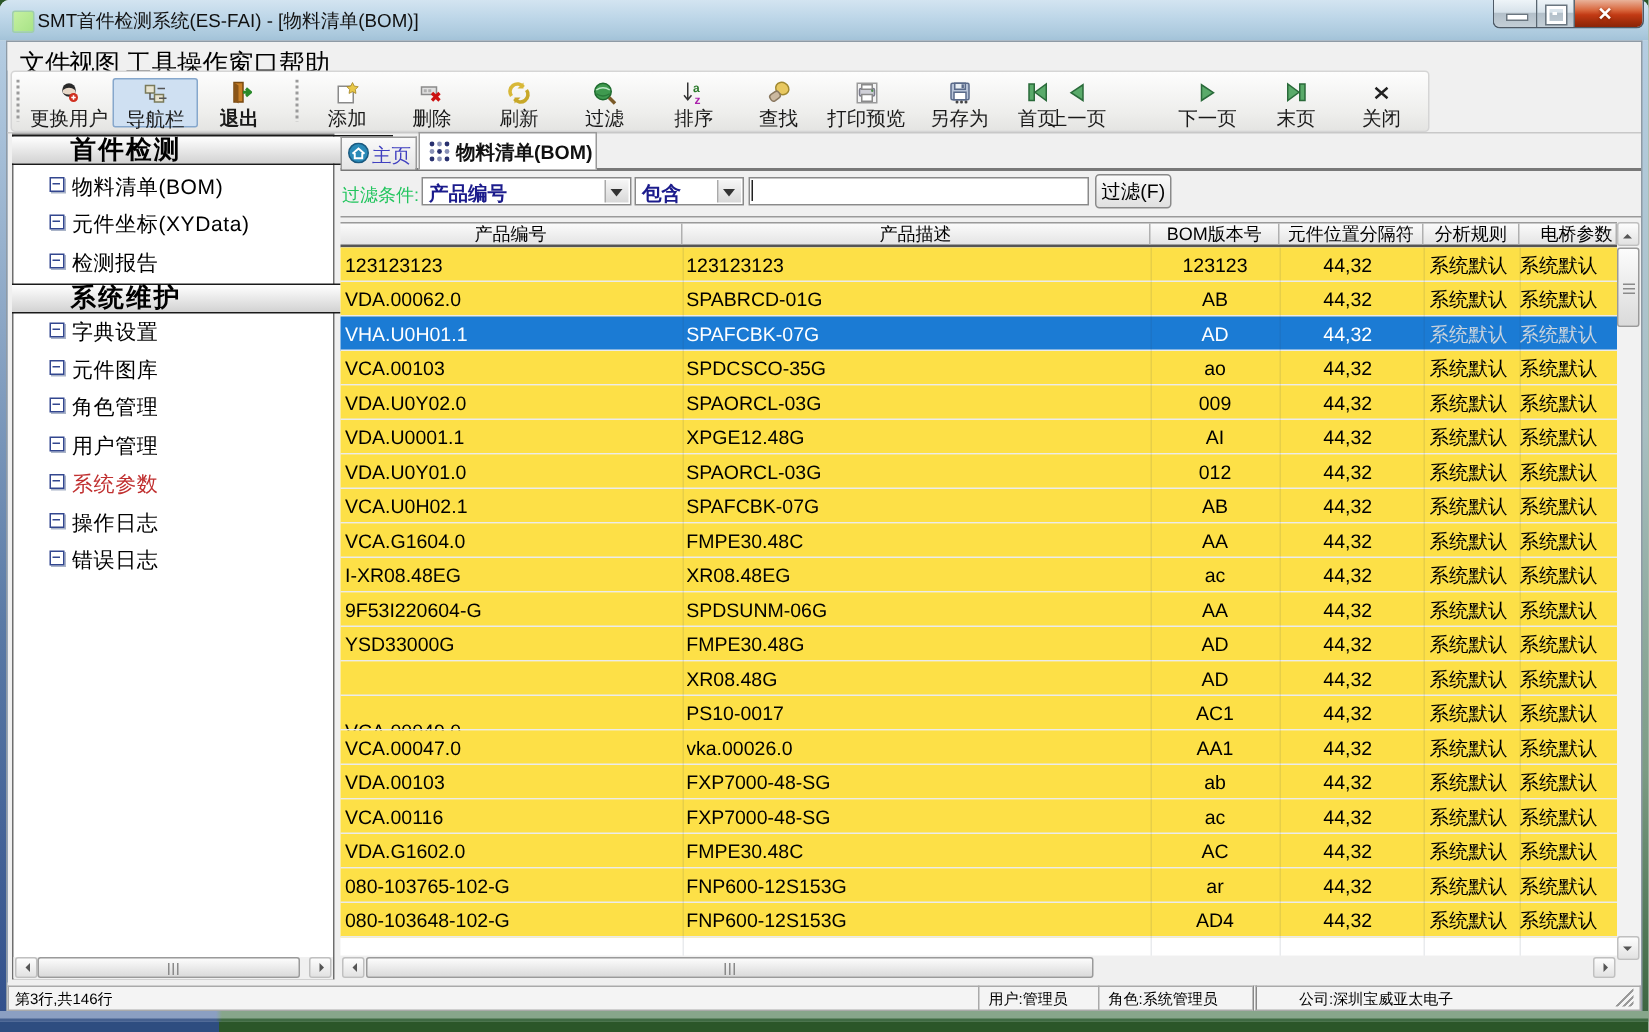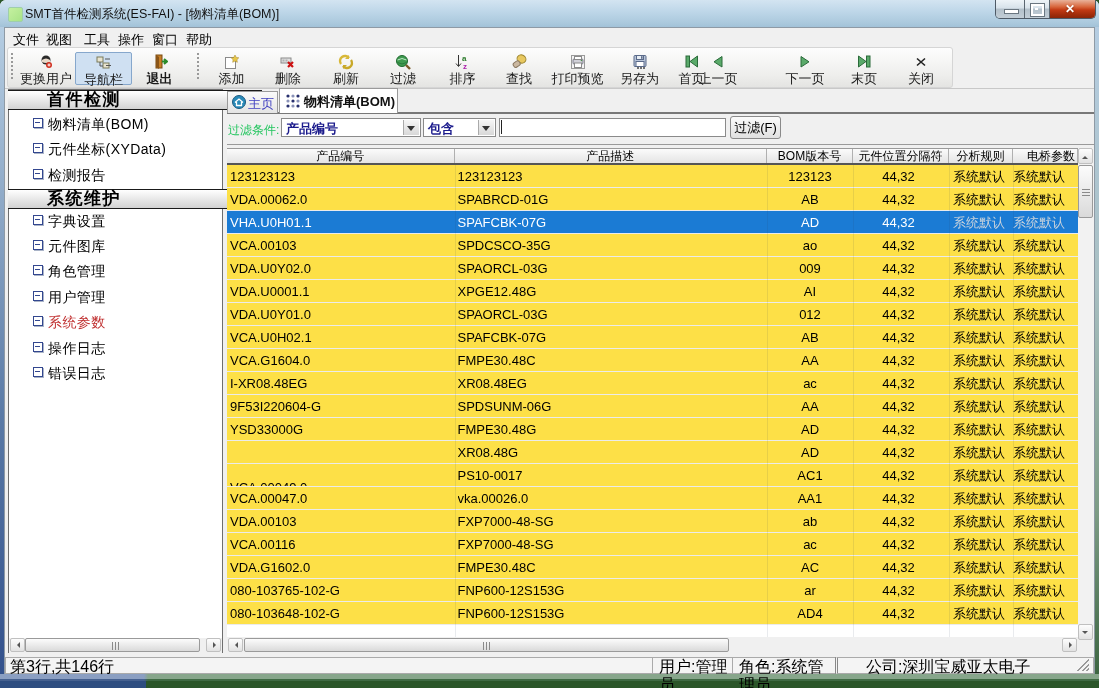--- a/index.html
+++ b/index.html
@@ -19,21 +19,21 @@
 .wb{height:100%;float:left;position:relative;}
 #wb-min{width:29px;background:linear-gradient(#eef4f8 0%,#d7e2ea 45%,#b3c0ca 50%,#c3ced6 100%);border-right:1px solid #5a6670;box-sizing:border-box;}
 #wb-max{width:25px;background:linear-gradient(#eef4f8 0%,#d7e2ea 45%,#b3c0ca 50%,#c3ced6 100%);border-right:1px solid #5a6670;box-sizing:border-box;}
 #wb-close{width:45px;background:linear-gradient(#e9b29a 0%,#d8663c 38%,#c23a14 55%,#a02c0a 82%,#8a2508 100%);}
 #wb-min .g{position:absolute;left:8px;top:9px;width:13px;height:3px;background:#fff;border:1px solid #6a7680;}
 #wb-max .g{position:absolute;left:6px;top:4px;width:9px;height:8px;border:2px solid #fff;outline:1px solid #6a7680;}
 #wb-max .g2{position:absolute;left:10px;top:8px;width:3px;height:2px;background:#fff;}
 #wb-close .g{position:absolute;left:15px;top:2px;color:#fff;font-size:12px;font-weight:bold;text-shadow:0 1px 2px #7a2000;}
 #client-border{left:4px;top:27px;width:1091px;height:647px;border:1px solid #8e9aa5;box-sizing:border-box;}
 #menubar{left:5px;top:28px;width:1089px;height:19px;background:#f0f0f0;}
-.mi{position:absolute;top:31px;font-size:13px;color:#000;}
+.mi{position:absolute;top:31px;font-size:17px;color:#000;}
 #toolbar{left:7px;top:47px;width:946px;height:41px;background:linear-gradient(#fdfdfd,#eeeeec 70%,#e4e4e2);border:1px solid #d5d5d5;border-radius:3px;box-sizing:border-box;}
 #tbline{left:5px;top:88px;width:1089px;height:1px;background:#c8c8c8;}
 .tgrip{position:absolute;width:2px;height:28px;top:53px;background-image:linear-gradient(#9a9a9a 50%,transparent 50%);background-size:2px 4px;}
 .tbtn{position:absolute;top:54px;text-align:center;font-size:13px;color:#1a1a1a;}
 .tbtn .ic{display:block;margin:0 auto 2px;width:16px;height:16px;}
 .tbtn .lb{display:block;line-height:13px;white-space:nowrap;}
 #btn-nav{border:1px solid #86a7cc;background:#cfe0f2;border-radius:2px;box-sizing:border-box;}
 #sidebar{left:8px;top:89px;width:215px;height:564px;background:#fff;border:1px solid #6e6e6e;box-sizing:border-box;}
 .shead{position:absolute;left:8px;width:215px;height:18px;background:linear-gradient(#ffffff,#d2d2d2);border-top:1px solid #1a1a1a;border-bottom:1px solid #1a1a1a;box-sizing:content-box;padding-left:39px;font-weight:bold;font-size:17px;letter-spacing:1.5px;line-height:18px;color:#000;}
 .sitem{position:absolute;left:33px;font-size:14px;letter-spacing:0.4px;color:#000;height:16px;line-height:16px;white-space:nowrap;}
@@ -61,21 +61,21 @@
 .th{position:absolute;top:0px;height:14px;line-height:14px;font-size:12px;color:#000;text-align:center;border-right:1px solid #b0b0b0;box-sizing:border-box;}
 #tbody{left:227px;top:165px;width:851px;height:472px;background:#fff;}
 .row{position:absolute;left:0;width:851px;height:23px;background:#fde047;}
 .row.sel{background:#1b7bd4;}
 .cell{position:absolute;top:0;height:23px;line-height:23px;font-size:13px;color:#000;white-space:nowrap;overflow:hidden;}
 .rowline{position:absolute;left:0;width:851px;height:1px;background:#ebebeb;}
 .colline{position:absolute;top:0;width:1px;height:472px;background:rgba(40,60,90,0.10);z-index:5;}
 .row.sel .cell{color:#fff;}
 .row.sel .dim{color:#c8d2dc;}
 #status{left:5px;top:655px;width:1089px;height:19px;background:#f0f0f0;}
-.spanel{position:absolute;top:2px;height:17px;border:1px solid #aaa;border-right:none;box-sizing:border-box;background:#f4f4f4;font-size:16px;line-height:18px;color:#000;}
+.spanel{position:absolute;top:2px;height:17px;border:1px solid #aaa;border-right:none;box-sizing:border-box;background:#f4f4f4;font-size:10px;line-height:18px;color:#000;}
 #grip-rs{position:absolute;left:1072px;top:4px;width:12px;height:12px;
  background:linear-gradient(135deg,transparent 50%,#9a9a9a 50%,#9a9a9a 58%,transparent 58%,transparent 68%,#9a9a9a 68%,#9a9a9a 76%,transparent 76%,transparent 86%,#9a9a9a 86%,#9a9a9a 94%,transparent 94%);}
 </style>
 </head>
 <body>
 <div class="abs" id="desk-blue"></div>
 <div class="abs" id="frame"></div>
 <div class="abs" id="bl"></div>
 <div class="abs" id="br"></div>
 <div class="abs" id="bb">

